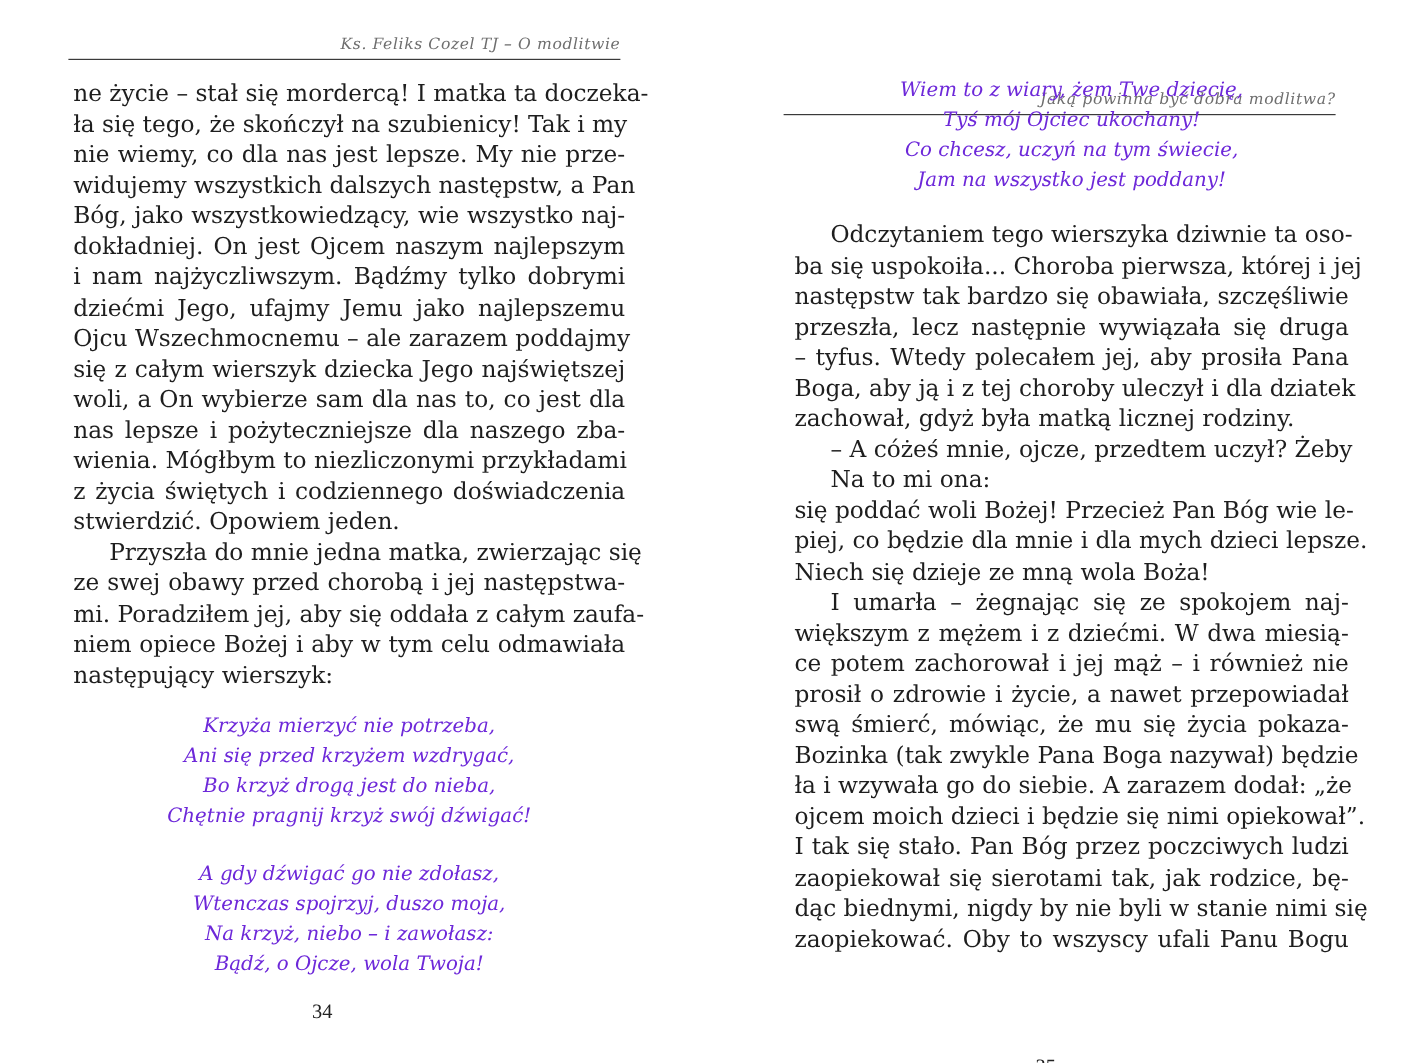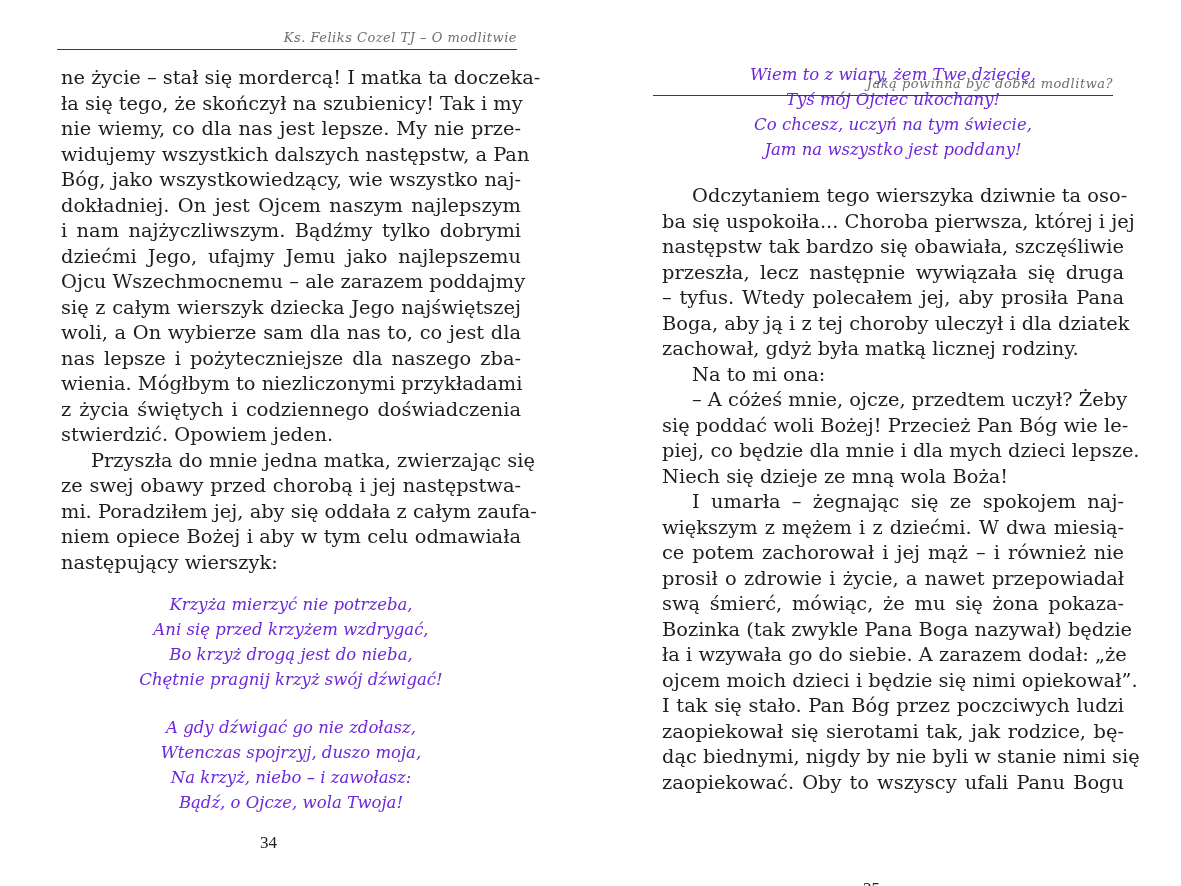--- a/index.html
+++ b/index.html
@@ -87,30 +87,30 @@
 </div>
 
 <div class="body-text" style="left:662px;width:462px;top:183px">
   <span class="line indent">Odczytaniem tego wierszyka dziwnie ta oso-</span>
   <span class="line">ba się uspokoiła... Choroba pierwsza, której i jej</span>
   <span class="line">następstw tak bardzo się obawiała, szczęśliwie</span>
   <span class="line">przeszła, lecz następnie wywiązała się druga</span>
   <span class="line">– tyfus. Wtedy polecałem jej, aby prosiła Pana</span>
   <span class="line">Boga, aby ją i z tej choroby uleczył i dla dziatek</span>
   <span class="line last">zachował, gdyż była matką licznej rodziny.</span>
+  <span class="line indent">– A cóżeś mnie, ojcze, przedtem uczył?  Żeby</span>
   <span class="line indent last">Na to mi ona:</span>
-  <span class="line indent">– A cóżeś mnie, ojcze, przedtem uczył?  Żeby</span>
   <span class="line">się poddać woli Bożej! Przecież Pan Bóg wie le-</span>
   <span class="line">piej, co będzie dla mnie i dla mych dzieci lepsze.</span>
   <span class="line last">Niech się dzieje ze mną wola Boża!</span>
   <span class="line indent">I umarła – żegnając się ze spokojem naj-</span>
   <span class="line">większym z mężem i z dziećmi. W dwa miesią-</span>
   <span class="line">ce potem zachorował i jej mąż – i również nie</span>
   <span class="line">prosił o zdrowie i życie, a nawet przepowiadał</span>
-  <span class="line">swą śmierć, mówiąc, że mu się żona pokaza-</span>
+  <span class="line">swą śmierć, mówiąc, że mu się życia pokaza-</span>
   <span class="line">Bozinka (tak zwykle Pana Boga nazywał) będzie</span>
   <span class="line">ła i wzywała go do siebie. A zarazem dodał: „że</span>
   <span class="line">ojcem moich dzieci i będzie się nimi opiekował”.</span>
   <span class="line">I tak się stało. Pan Bóg przez poczciwych ludzi</span>
   <span class="line">zaopiekował się sierotami tak, jak rodzice, bę-</span>
   <span class="line">dąc biednymi, nigdy by nie byli w stanie nimi się</span>
   <span class="line">zaopiekować. Oby to wszyscy ufali Panu Bogu</span>
 </div>
 
 </body></html>

